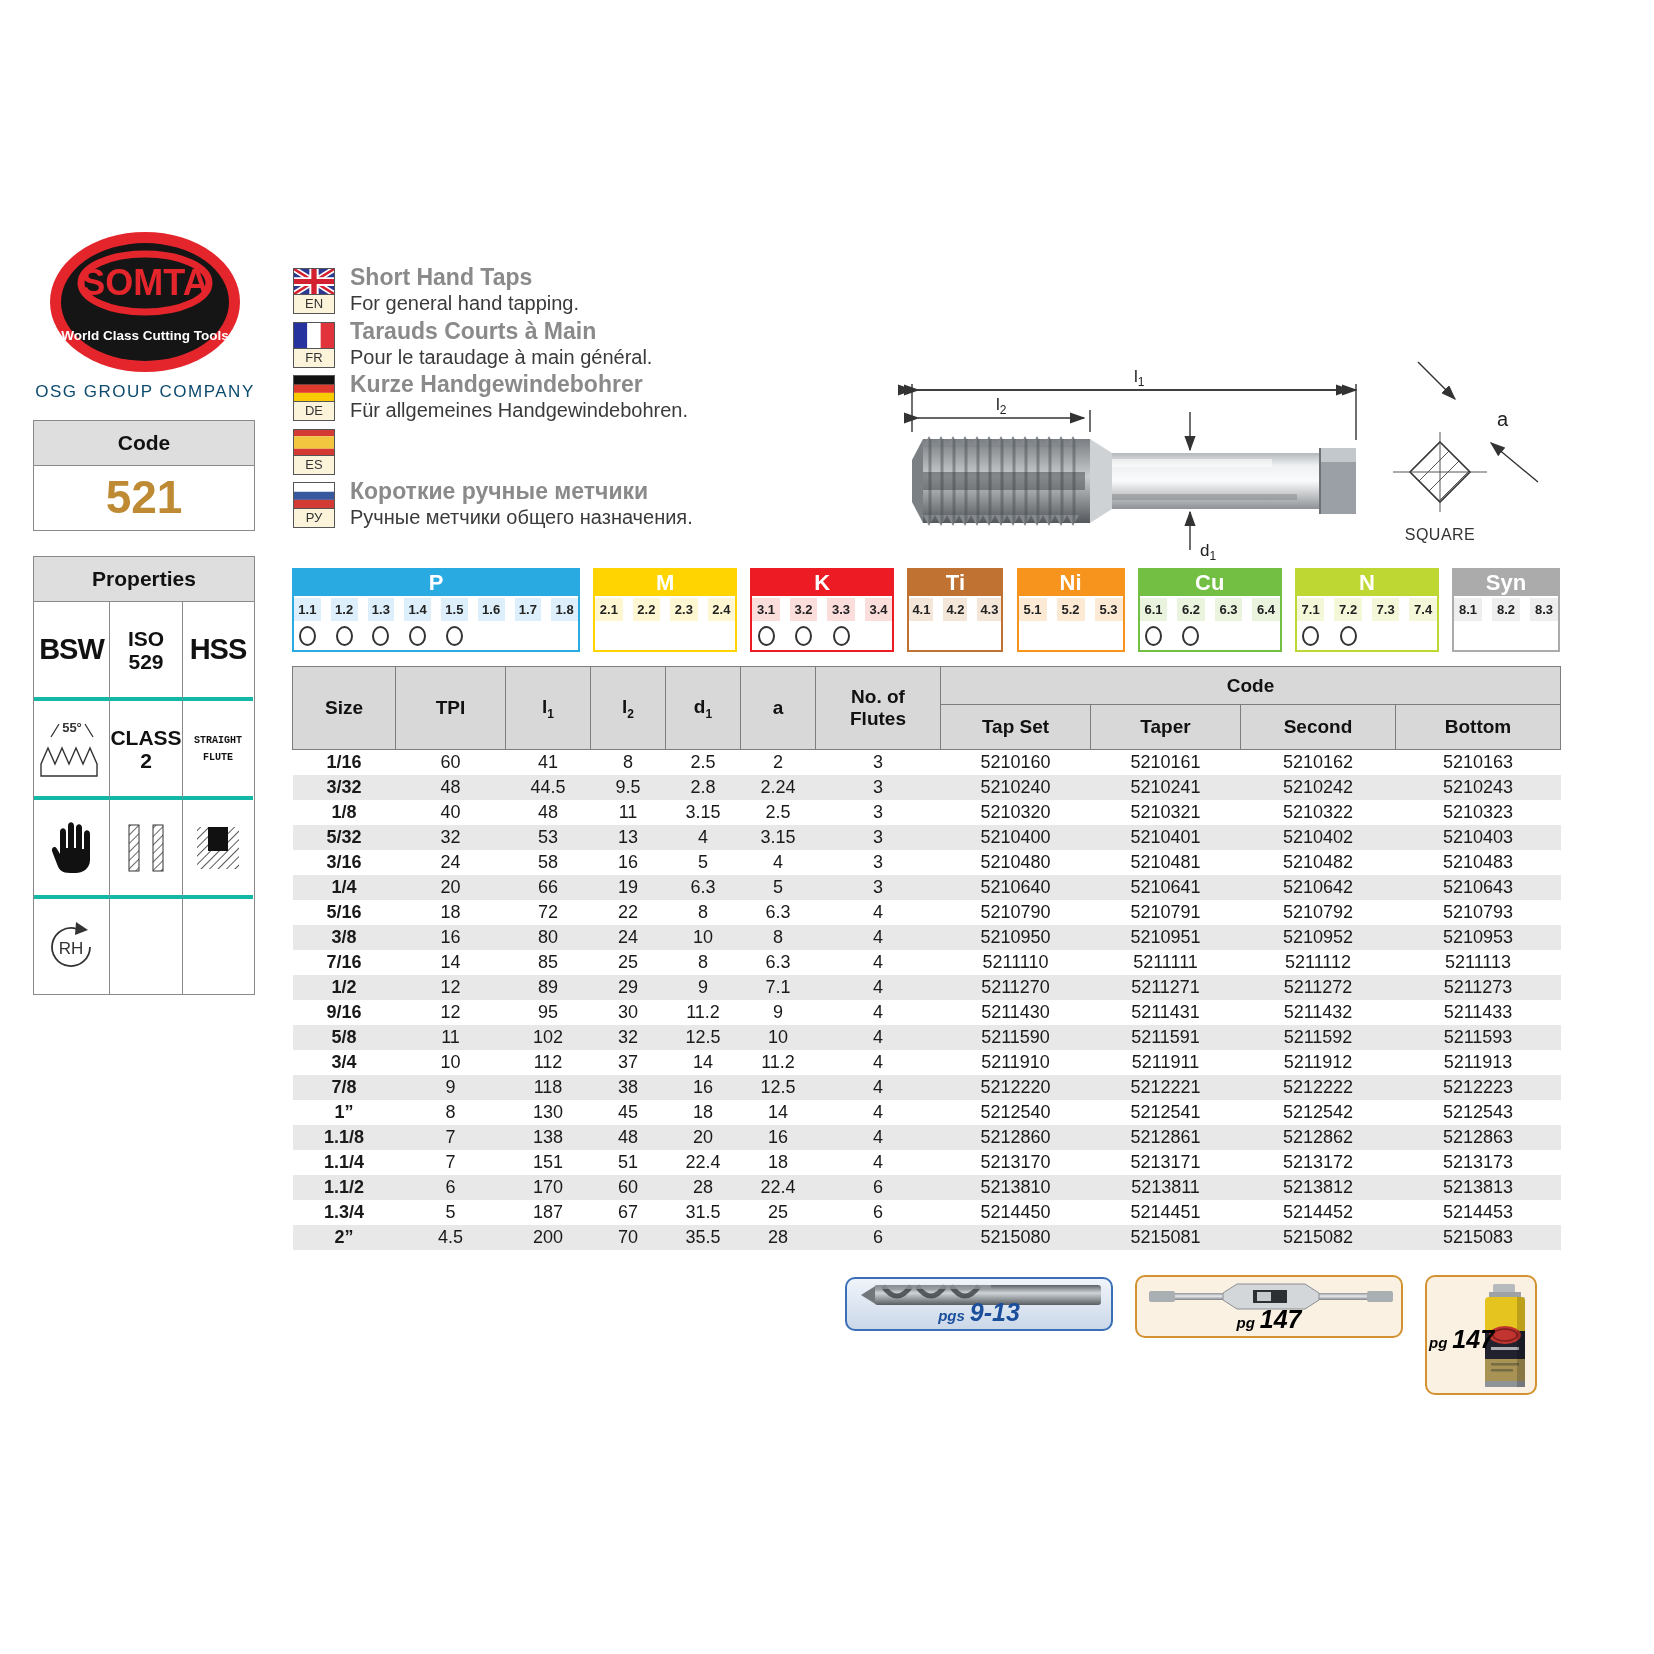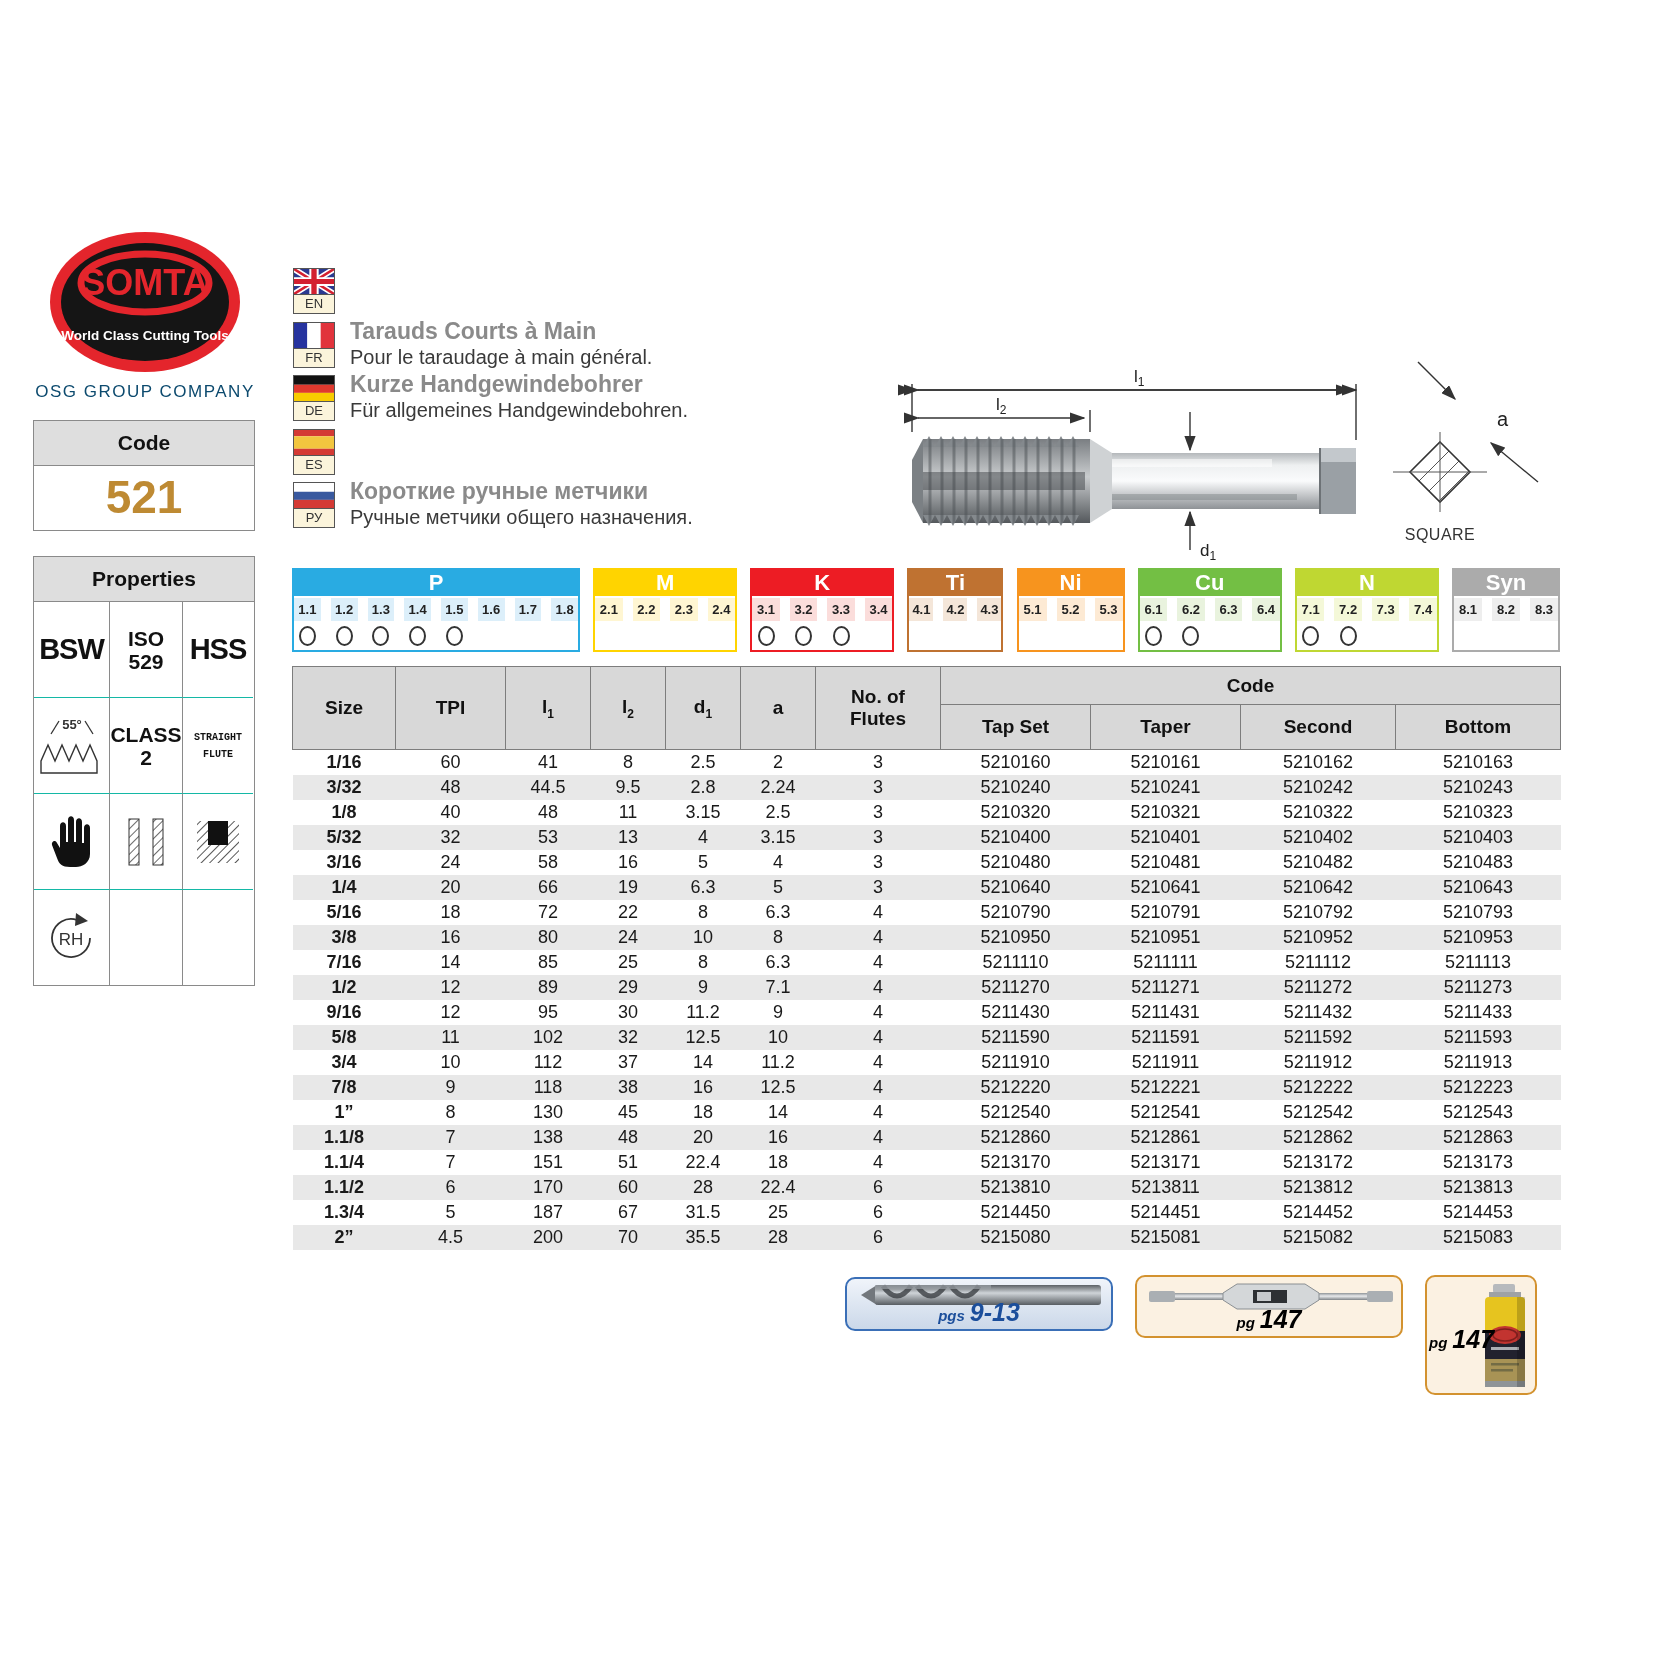--- a/index.html
+++ b/index.html
@@ -10,21 +10,21 @@
   
   .osg{position:absolute;left:28px;top:382px;width:234px;text-align:center;
        font-size:17px;letter-spacing:1.5px;color:#0c4a6e;}
   .lbox{position:absolute;left:33px;width:222px;border:1px solid #8a8a8a;box-sizing:border-box;background:#fff;}
   #codebox{top:420px;}
   .lbox-head{background:#DEDEDE;border-bottom:1px solid #8a8a8a;text-align:center;
              font-weight:bold;font-size:21px;color:#111;height:44px;line-height:44px;}
   .code-val{height:64px;line-height:62px;text-align:center;font-weight:bold;font-size:46px;color:#BE8A33;}
   #props{top:556px;}
   .props-grid{display:grid;grid-template-columns:76px 73px 70px;}
-  .pcell{height:95px;border-right:1px solid #8a8a8a;border-bottom:1px solid #14b8a6;
+  .pcell{height:95px;border-right:1px solid #8a8a8a;border-bottom:4px solid #14b8a6;
          display:flex;align-items:center;justify-content:center;text-align:center;color:#111;}
   .pcell:nth-child(3n){border-right:none;}
   .pcell:nth-child(n+10){border-bottom:none;}
   .pc-xxl{font-size:29px;font-weight:bold;letter-spacing:-1px;}
   .pc-xl{font-size:21px;font-weight:bold;line-height:23px;}
   .pc-m{font-size:10px;font-weight:bold;line-height:17px;font-family:Liberation Mono, monospace;}
 
   
   #langs{position:absolute;left:293px;top:266px;width:620px;height:270px;}
   .lang{position:absolute;left:0;width:620px;height:54px;}
@@ -176,20 +176,24 @@
       <div class="lang" style="top: 0px;">
         <div class="flag-col">
           <svg viewBox="0 0 60 40" preserveAspectRatio="none">
             <rect width="60" height="40" fill="#2B3990"></rect>
             <path d="M0,0 L60,40 M60,0 L0,40" stroke="#fff" stroke-width="9"></path>
             <path d="M0,0 L60,40 M60,0 L0,40" stroke="#D32030" stroke-width="4"></path>
             <path d="M30,0 V40 M0,20 H60" stroke="#fff" stroke-width="14"></path>
             <path d="M30,0 V40 M0,20 H60" stroke="#D32030" stroke-width="8"></path>
           </svg>
           <div class="flag-label">EN</div>
+        </div>
+        <div class="lang-text">
+          <div class="lang-title">Short Hand Taps</div>
+          <div class="lang-desc">For general hand tapping.</div>
         </div>
       </div>
       <div class="lang" style="top: 53.5px;">
         <div class="flag-col">
           <svg viewBox="0 0 60 40" preserveAspectRatio="none">
             <rect width="20" height="40" fill="#26339F"></rect>
             <rect x="20" width="20" height="40" fill="#fff"></rect>
             <rect x="40" width="20" height="40" fill="#E1333C"></rect>
           </svg>
           <div class="flag-label">FR</div>

